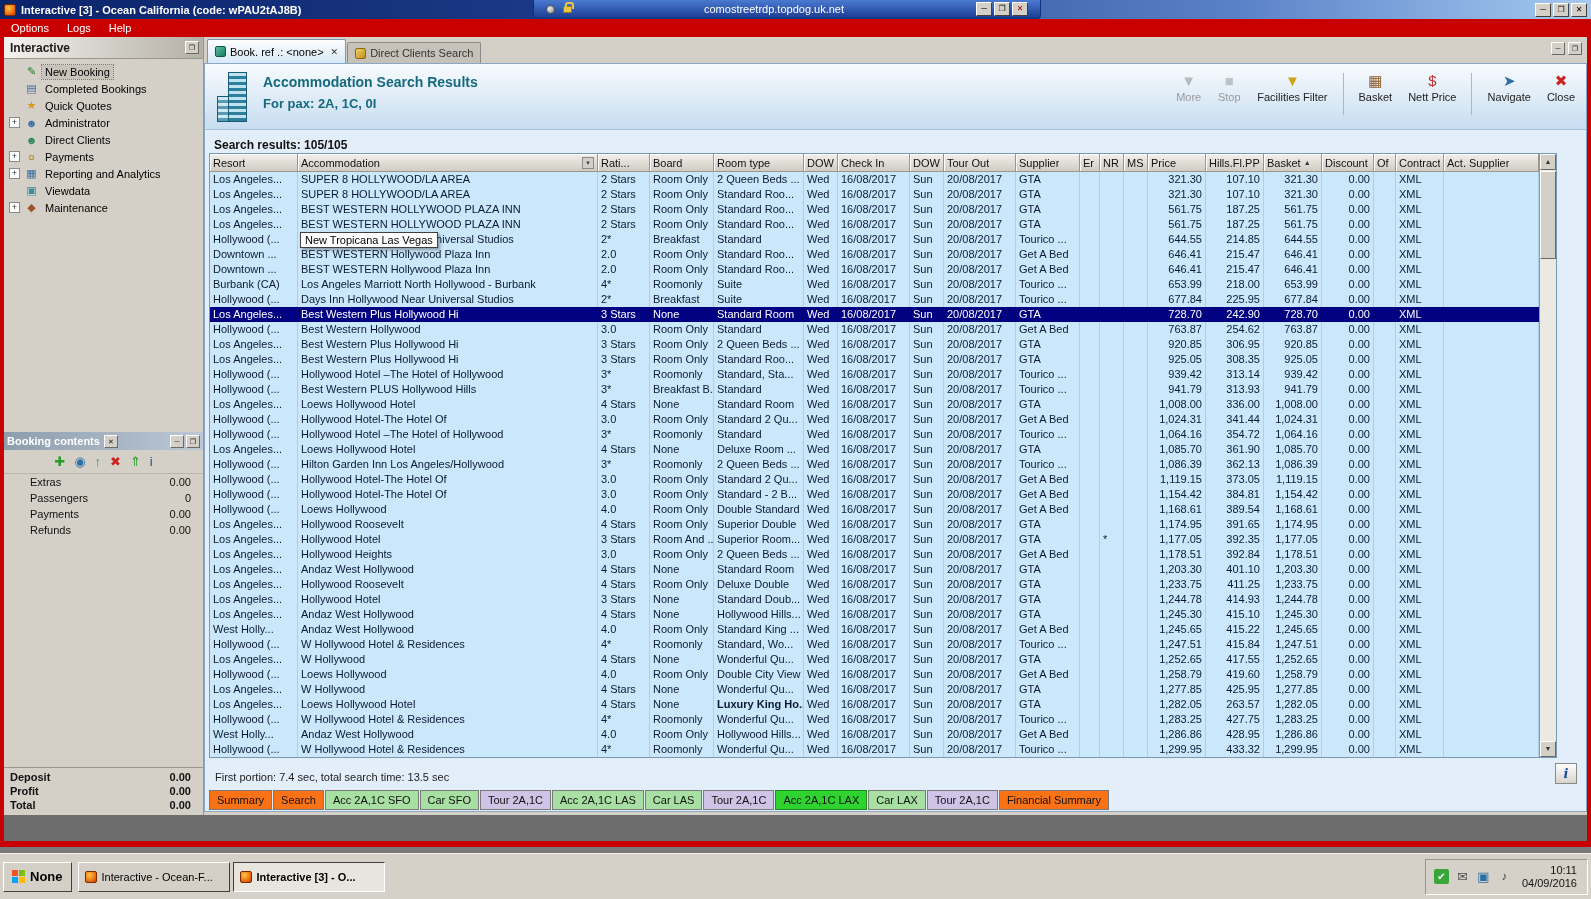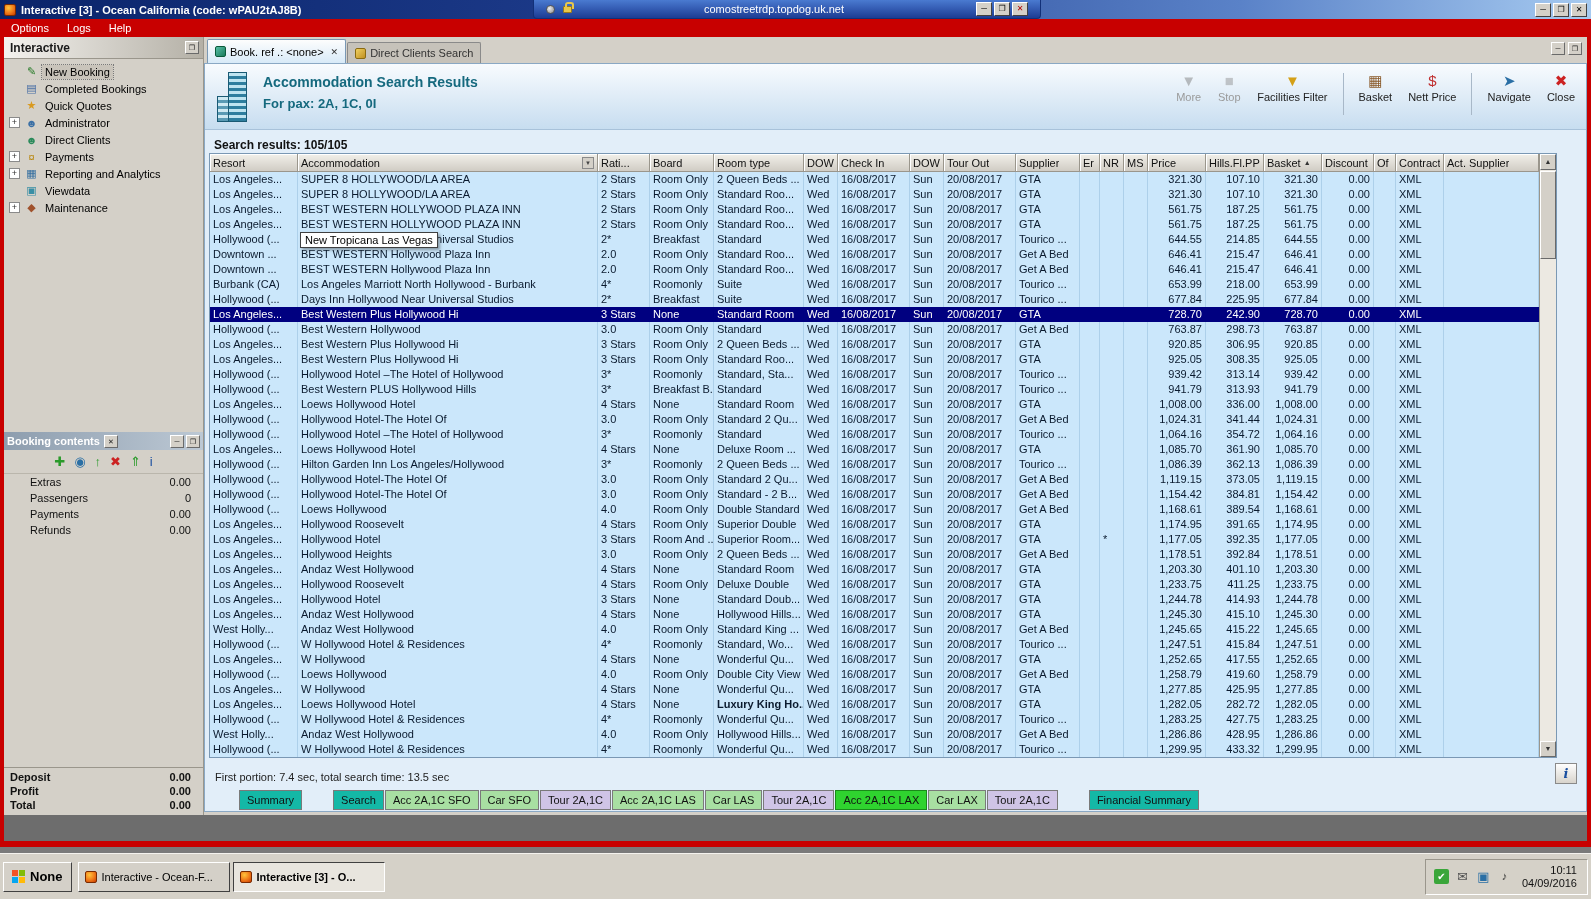--- a/index.html
+++ b/index.html
@@ -117,21 +117,21 @@
 #grid-vscroll { position:absolute; right:0; top:0; bottom:0; width:17px; background:#ece9e2; border-left:1px solid #9a968c; }
 .scroll-btn { position:absolute; left:0; width:16px; height:16px; background:#d4d0c8; border:1px solid; border-color:#fff #6a6a6a #6a6a6a #fff; font-size:7px; text-align:center; line-height:14px; color:#333; }
 #scroll-up { top:0; }
 #scroll-down { bottom:0; }
 #scroll-thumb { position:absolute; left:0; top:17px; width:16px; height:88px; background:#d4d0c8; border:1px solid; border-color:#fff #6a6a6a #6a6a6a #fff; }
 
 #grid-footer-text { position:absolute; left:10px; top:707px; font-size:11px; color:#222; }
 #info-button { position:absolute; right:9px; top:699px; width:22px; height:21px; background:linear-gradient(#fefefe,#d8d4cc); border:1px solid #8a8a8a; text-align:center; font-family:"DejaVu Serif",serif; font-style:italic; font-weight:bold; color:#1a4fa0; font-size:13px; line-height:19px; }
 #bottom-tabs { position:absolute; left:4px; top:726px; display:flex; }
 .btab { height:20px; line-height:19px; padding:0 7px; font-size:11px; border:1px solid #7a7a7a; margin-right:1px; color:#111; white-space:nowrap; }
-.btab.c-plain { background:#14b8a6;margin-left:30px; }
+.btab.c-plain { background:#f97316; }
 .btab.c-green { background:#a8dfa2; }
 .btab.c-lavender { background:#cfc4e6; }
 .btab.active { background:#2fd32f; border-color:#1a8a1a; }
 
 
 #statusbar { position:absolute; left:4px; top:815px; width:1583px; height:26px; background:#d4d0c8; border-top:1px solid #fff; box-shadow:0 -1px 0 #9a968c; }
 .sb-field { position:absolute; top:6px; font-size:11px; color:#111; white-space:nowrap; }
 #sb-user { left:957px; } #sb-retailer { left:1078px; } #sb-client { left:1246px; } #sb-time { right:34px; }
 
 
@@ -652,21 +652,21 @@
                 <div class="g-cell" style="width: 90px;">Standard</div>
                 <div class="g-cell" style="width: 34px;">Wed</div>
                 <div class="g-cell" style="width: 72px;">16/08/2017</div>
                 <div class="g-cell" style="width: 34px;">Sun</div>
                 <div class="g-cell" style="width: 72px;">20/08/2017</div>
                 <div class="g-cell" style="width: 64px;">Get A Bed</div>
                 <div class="g-cell" style="width: 20px;"></div>
                 <div class="g-cell" style="width: 24px;"></div>
                 <div class="g-cell" style="width: 24px;"></div>
                 <div class="g-cell right" style="width: 58px;">763.87</div>
-                <div class="g-cell right" style="width: 58px;">298.73</div>
+                <div class="g-cell right" style="width: 58px;">254.62</div>
                 <div class="g-cell right" style="width: 58px;">763.87</div>
                 <div class="g-cell right" style="width: 52px;">0.00</div>
                 <div class="g-cell" style="width: 22px;"></div>
                 <div class="g-cell" style="width: 48px;">XML</div>
                 <div class="g-cell" style="width: 86px;"></div>
               </div>
               <div class="g-row">
                 <div class="g-cell" style="width: 88px;">Los Angeles...</div>
                 <div class="g-cell" style="width: 300px;">Best Western Plus Hollywood Hi</div>
                 <div class="g-cell" style="width: 52px;">3 Stars</div>
@@ -1202,21 +1202,21 @@
                 <div class="g-cell" style="width: 90px; font-weight: bold;">Luxury King Ho...</div>
                 <div class="g-cell" style="width: 34px;">Wed</div>
                 <div class="g-cell" style="width: 72px;">16/08/2017</div>
                 <div class="g-cell" style="width: 34px;">Sun</div>
                 <div class="g-cell" style="width: 72px;">20/08/2017</div>
                 <div class="g-cell" style="width: 64px;">GTA</div>
                 <div class="g-cell" style="width: 20px;"></div>
                 <div class="g-cell" style="width: 24px;"></div>
                 <div class="g-cell" style="width: 24px;"></div>
                 <div class="g-cell right" style="width: 58px;">1,282.05</div>
-                <div class="g-cell right" style="width: 58px;">282.72</div>
+                <div class="g-cell right" style="width: 58px;">263.57</div>
                 <div class="g-cell right" style="width: 58px;">1,282.05</div>
                 <div class="g-cell right" style="width: 52px;">0.00</div>
                 <div class="g-cell" style="width: 22px;"></div>
                 <div class="g-cell" style="width: 48px;">XML</div>
                 <div class="g-cell" style="width: 86px;"></div>
               </div>
               <div class="g-row">
                 <div class="g-cell" style="width: 88px;">Hollywood (...</div>
                 <div class="g-cell" style="width: 300px;">W Hollywood Hotel &amp; Residences</div>
                 <div class="g-cell" style="width: 52px;">4*</div>

